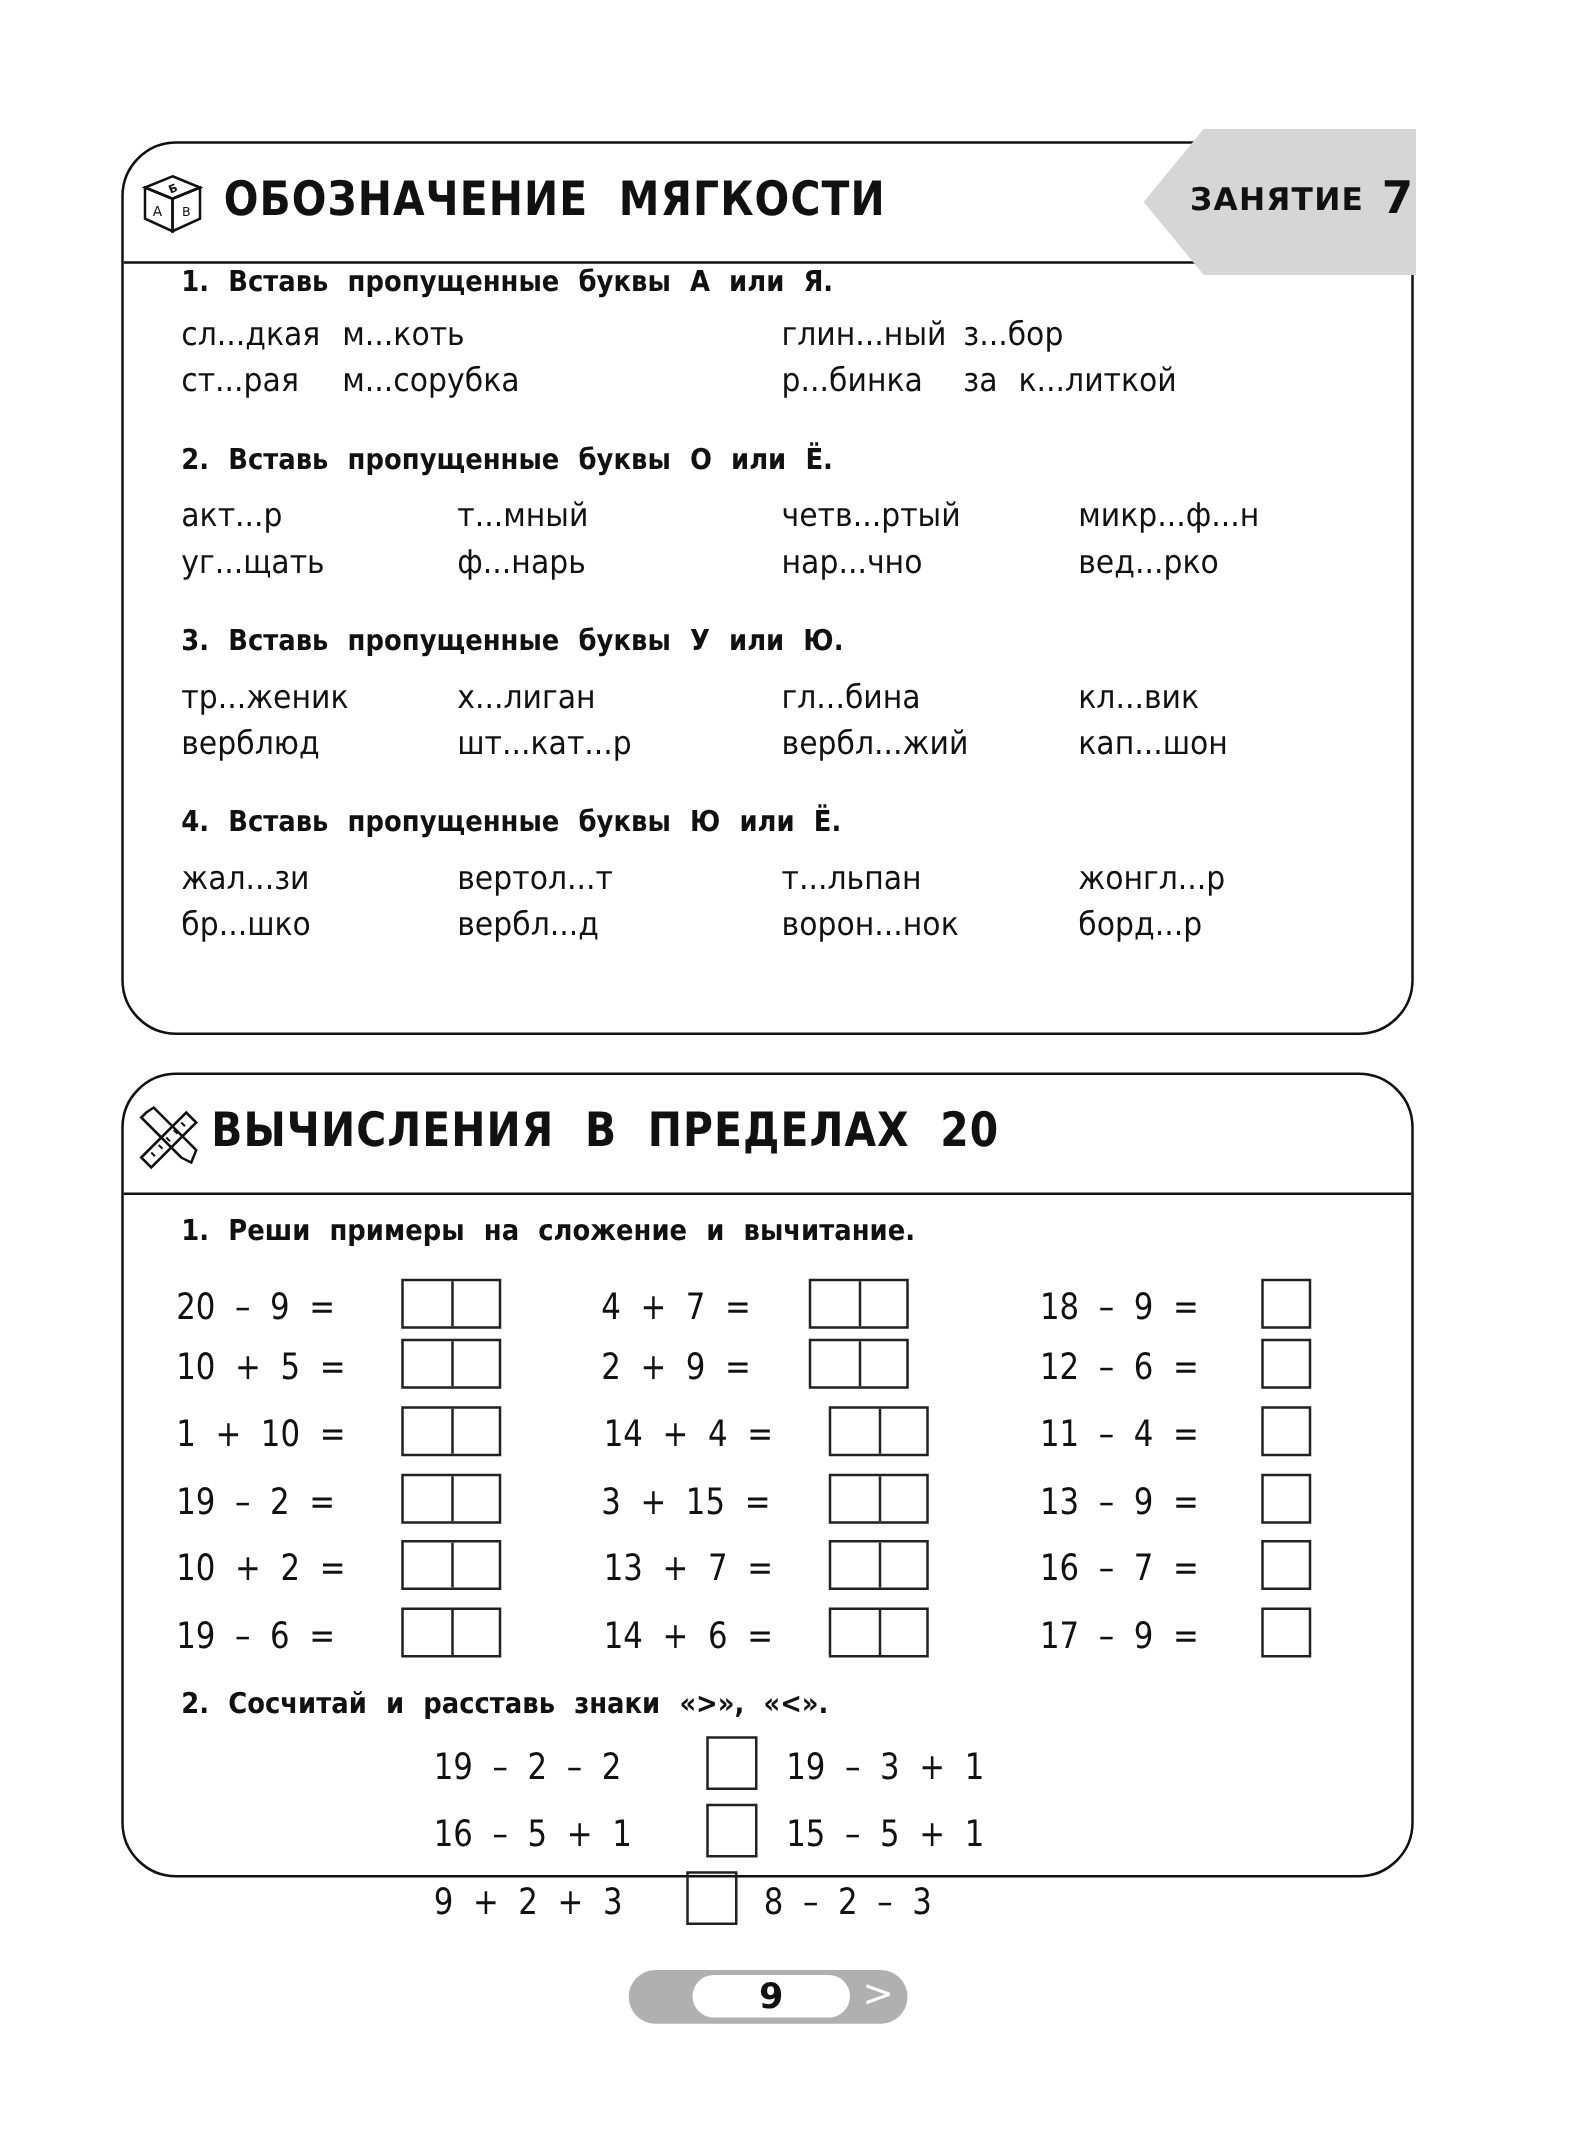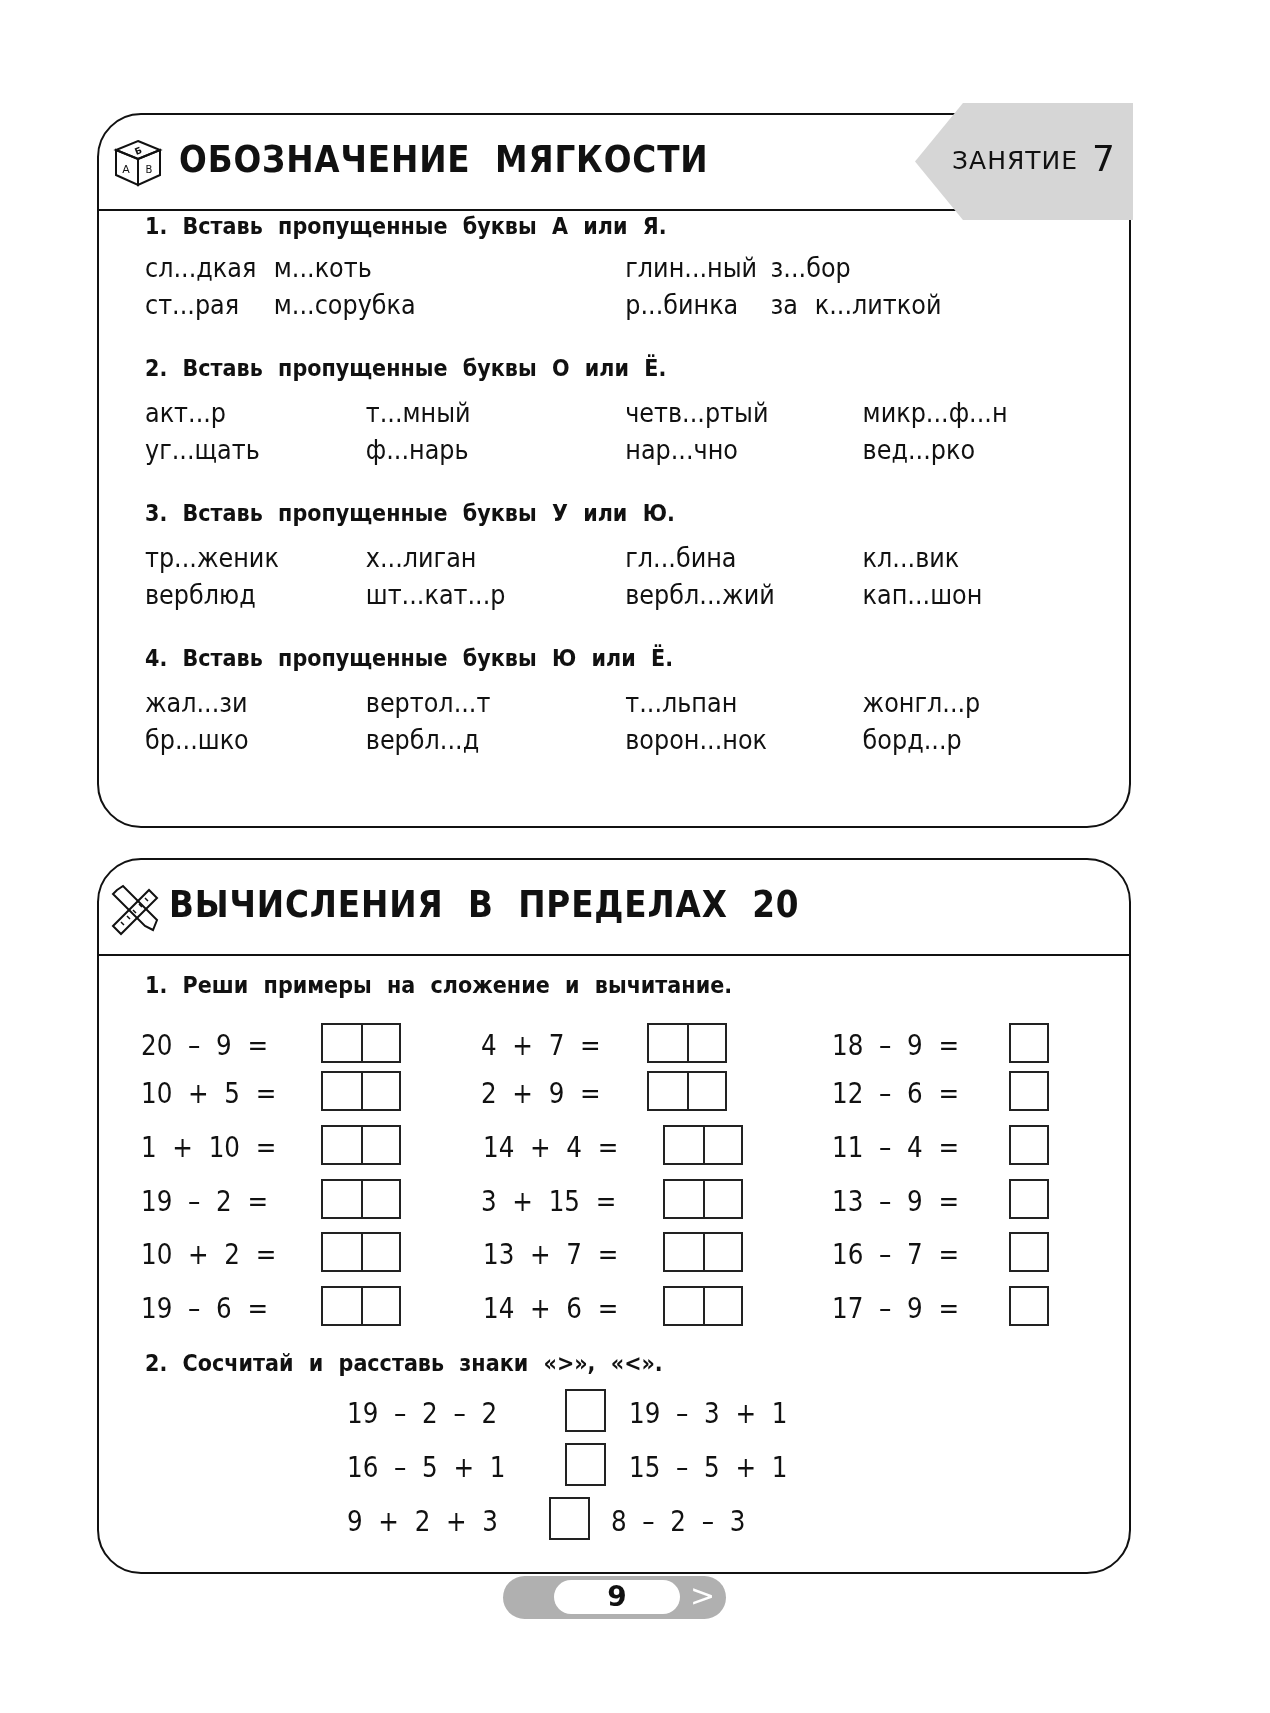--- a/index.html
+++ b/index.html
@@ -1,27 +1,27 @@
 <!DOCTYPE html>
 <html><head>
 <meta charset="utf-8">
 <style>
   html,body{margin:0;padding:0;background:#fff;}
   body{width:1270px;height:1713px;position:relative;overflow:hidden;font-family:"DejaVu Sans",sans-serif;color:#111;}
   .card{position:absolute;left:97px;width:1034px;border:2.5px solid #111;border-radius:44px;background:#fff;box-sizing:border-box;}
   #card1{top:113px;height:715px;}
-  #card2{top:858px;height:716px;text-decoration:underline;}
+  #card2{top:858px;height:644px;text-decoration:underline;}
   .card-header{position:absolute;left:0;right:0;top:0;border-bottom:2.5px solid #111;}
   #card1 .card-header{height:94px;}
   #card2 .card-header{height:94px;}
   .title{position:absolute;left:80px;top:22px;font-family:"DejaVu Sans",sans-serif;font-weight:bold;font-size:38px;letter-spacing:1px;transform:scaleX(0.86);transform-origin:left center;white-space:pre;}
   #card2 .title{left:70px;}
   .title-icon{position:absolute;left:10px;top:20px;width:58px;height:58px;}
   .tab{position:absolute;left:915px;top:103px;width:218px;height:117px;background:#d6d6d6;clip-path:polygon(0 50%,22% 0,100% 0,100% 100%,22% 100%);}
-  .tab-text{position:absolute;left:952px;top:138px;font-weight:normal;font-size:25px;white-space:nowrap;}
+  .tab-text{position:absolute;left:952px;top:138px;font-weight:bold;font-size:25px;white-space:nowrap;}
   .tab-text .lbl{display:inline-block;letter-spacing:1px;}
   .tab-text .num{font-size:36px;margin-left:14px;vertical-align:-2px;}
   .task{position:absolute;left:46px;font-weight:bold;font-size:23px;word-spacing:9px;transform:scaleX(0.9);transform-origin:left center;white-space:pre;}
   .words{position:absolute;left:46px;width:980px;font-size:26px;transform:scaleX(0.92);transform-origin:left top;}
   .wrow{position:relative;height:37px;white-space:pre;}
   .wrow span{position:absolute;top:0;}
   .c0{left:0}.c1{left:240px}.c2{left:522px}.c3{left:780px}
   
   .eq{position:absolute;font-size:29px;white-space:pre;transform:scaleX(0.85);transform-origin:left center;letter-spacing:0;}
   .box2{position:absolute;width:80px;height:40px;border:2px solid #222;box-sizing:border-box;}

